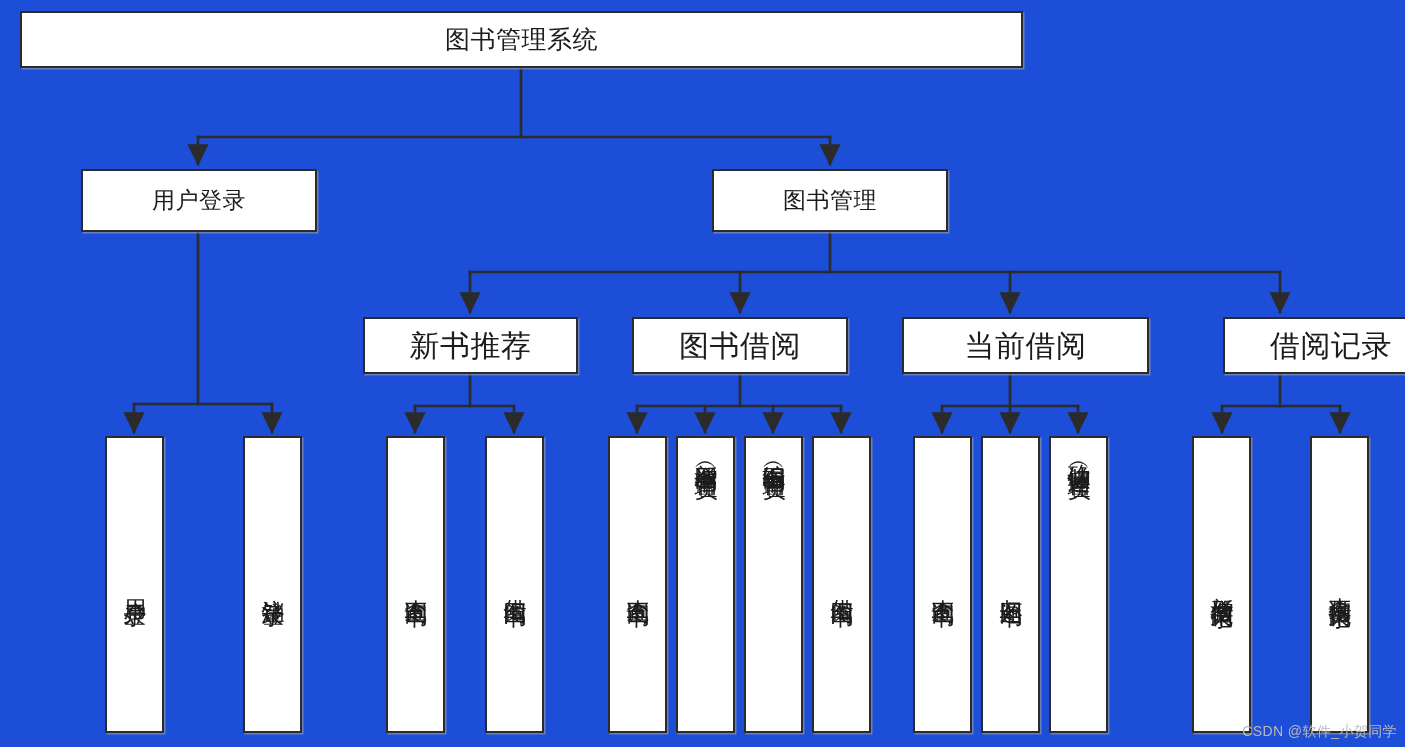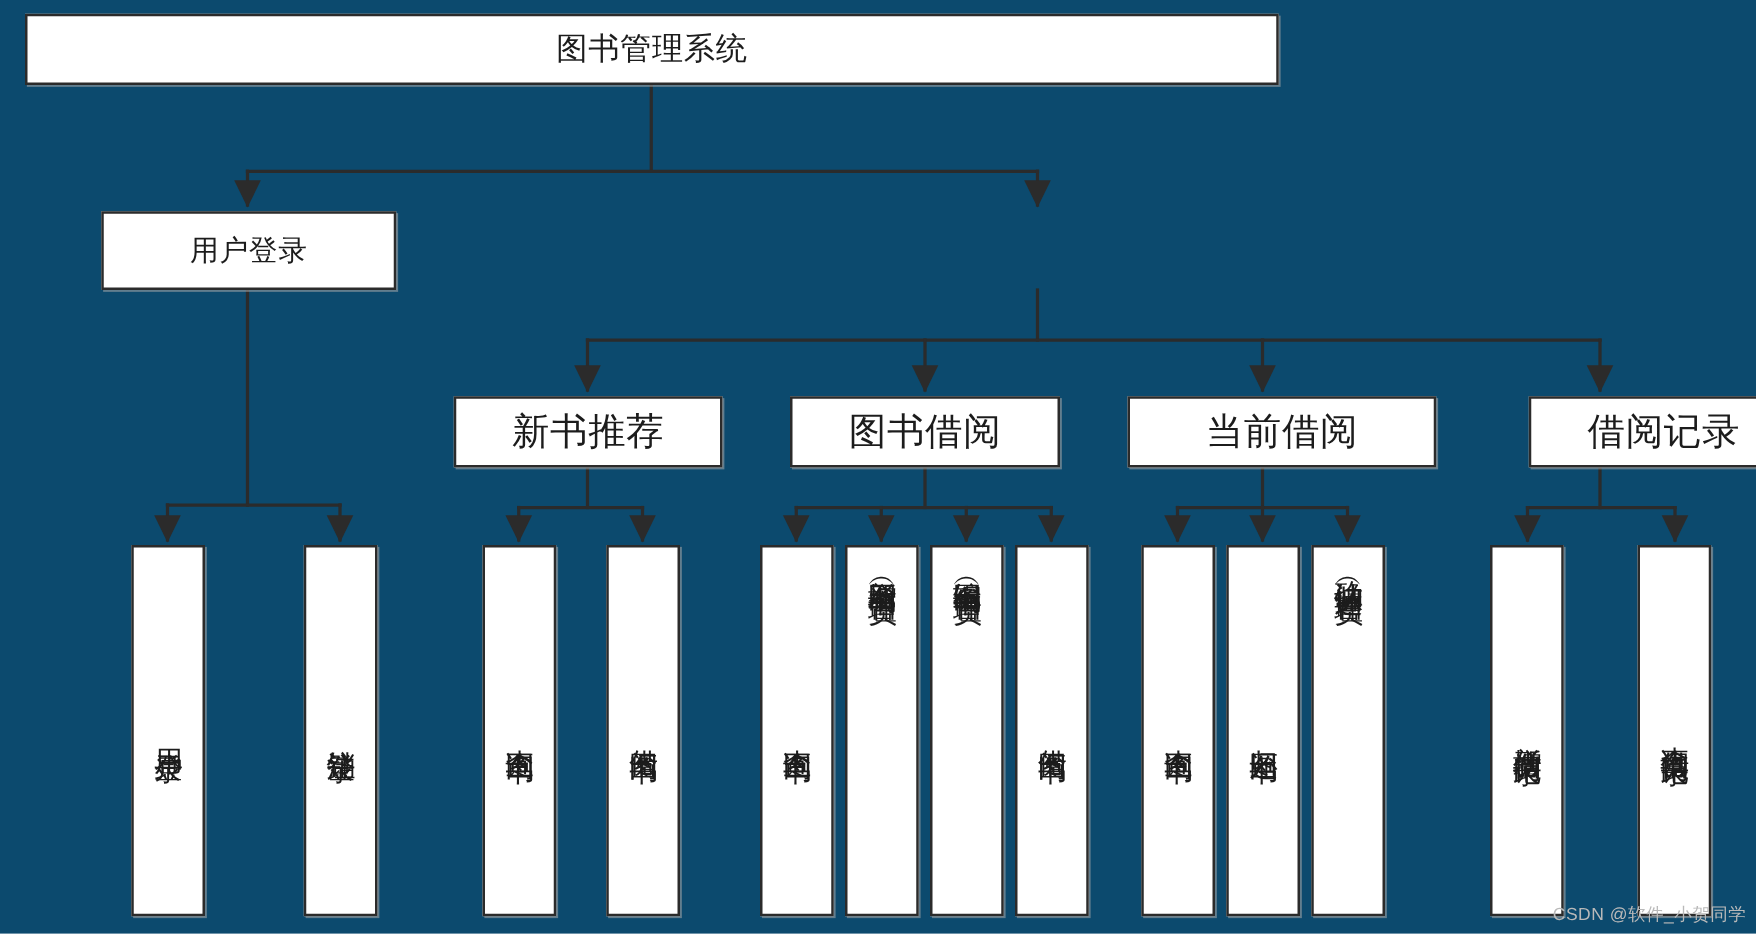--- a/index.html
+++ b/index.html
@@ -7,21 +7,21 @@
     padding: 0;
     background: #ffffff;
   }
   body {
     font-family: "Liberation Sans", "DejaVu Sans", sans-serif;
   }
   #canvas {
     position: relative;
     width: 1405px;
     height: 747px;
-    background: #0c4a6e;
+    background: #1d4ed8;
     overflow: hidden;
   }
   .svg-layer {
     position: absolute;
     left: 0;
     top: 0;
     width: 1405px;
     height: 747px;
     pointer-events: none;
   }
@@ -124,20 +124,23 @@
     </g>
   </svg>
 
   <div class="node lvl0" style="left:20px; top:11px; width:1003px; height:57px;">
     <span class="node-label">图书管理系统</span>
   </div>
 
   <div class="node lvl1" style="left:81px; top:169px; width:236px; height:63px;">
     <span class="node-label">用户登录</span>
   </div>
+  <div class="node lvl1" style="left:712px; top:169px; width:236px; height:63px;">
+    <span class="node-label">图书管理</span>
+  </div>
 
   <div class="node lvl2" style="left:363px; top:317px; width:215px; height:57px;">
     <span class="node-label">新书推荐</span>
   </div>
   <div class="node lvl2" style="left:632px; top:317px; width:216px; height:57px;">
     <span class="node-label">图书借阅</span>
   </div>
   <div class="node lvl2" style="left:902px; top:317px; width:247px; height:57px;">
     <span class="node-label">当前借阅</span>
   </div>

